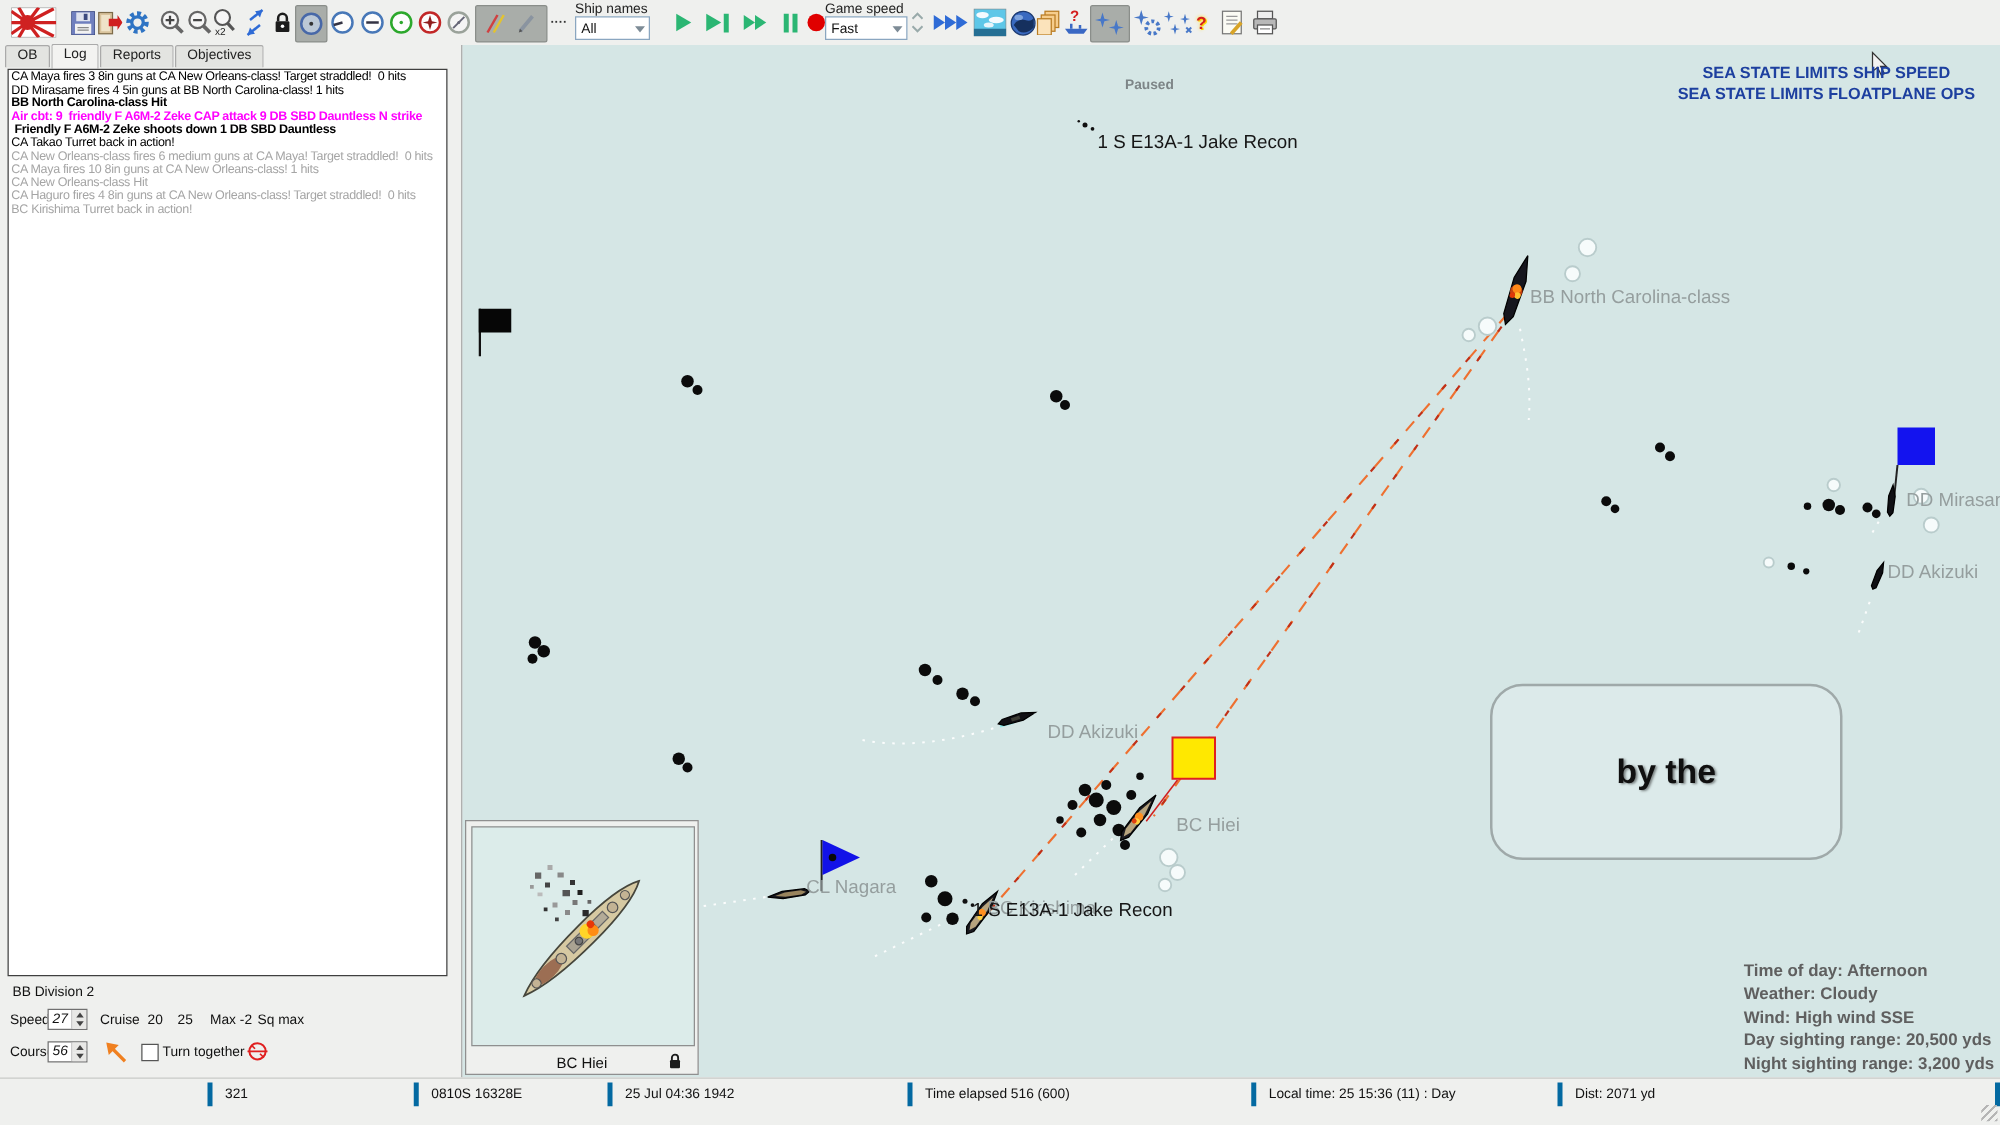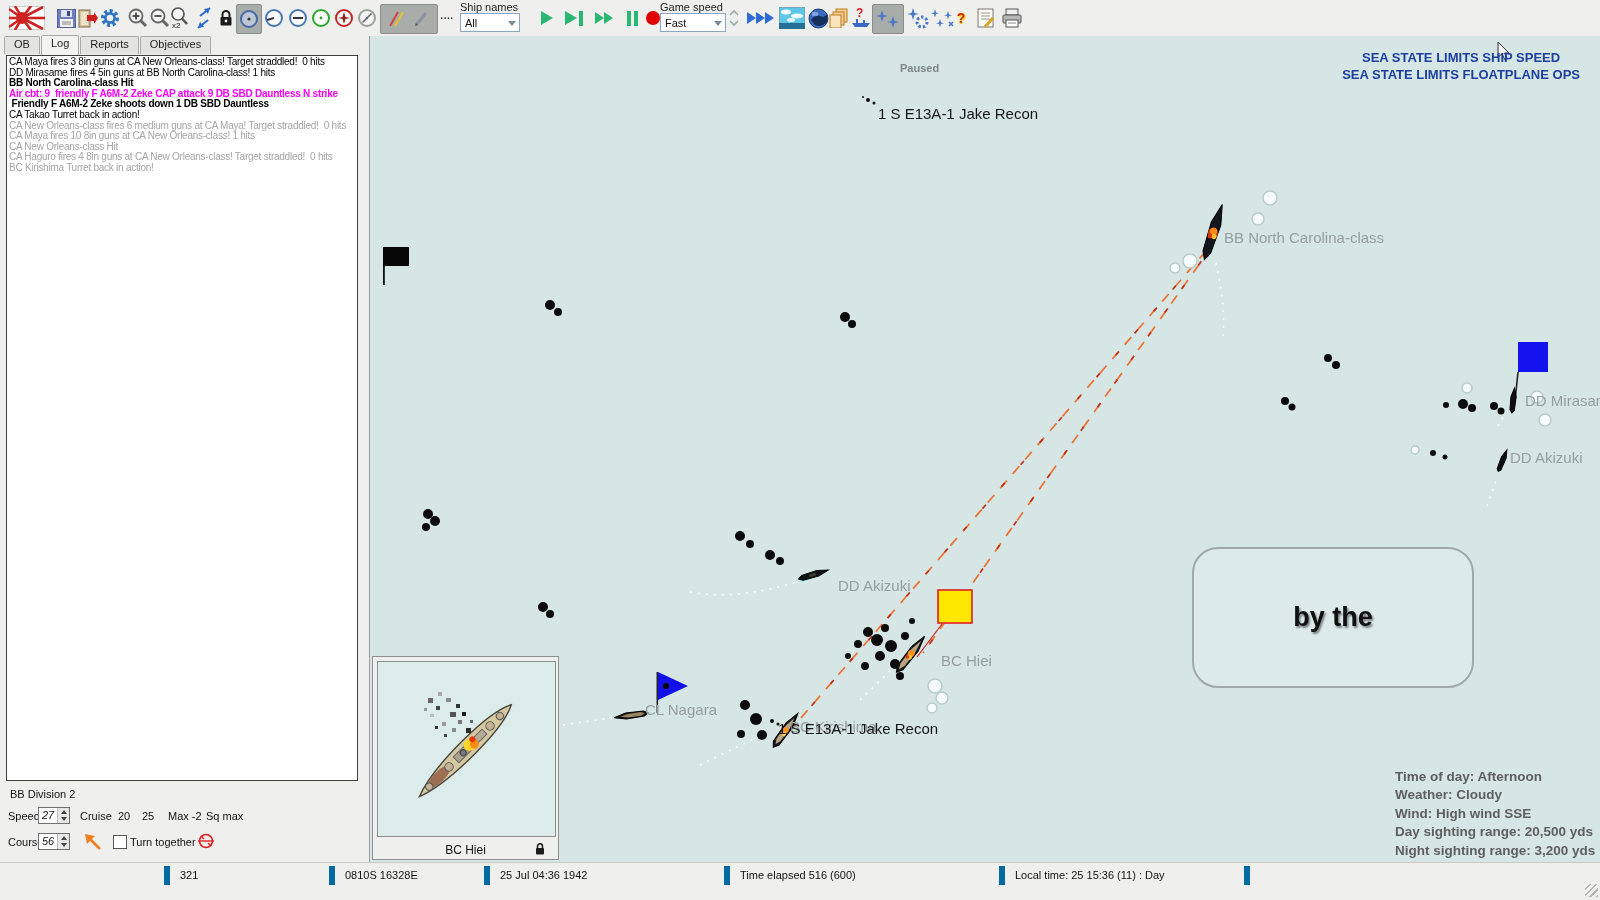--- a/index.html
+++ b/index.html
@@ -49,21 +49,21 @@
            background:rgba(237,244,244,0.30);display:flex;flex-direction:column;align-items:center;justify-content:center;
            font-size:27px;font-weight:bold;color:#101010;line-height:33px;text-shadow:1.5px 1.5px 2px rgba(0,0,0,0.45);}
   #env-info{position:absolute;left:1025px;top:732px;font-size:13.5px;font-weight:bold;color:#5f5f5f;line-height:18.4px;}
   
   #inset{position:absolute;left:2px;top:620px;width:187px;height:204px;background:#eff0ee;border:1px solid #8f8f8f;box-sizing:border-box;}
   #inset-pic{position:absolute;left:4px;top:4px;width:177px;height:174px;background:#dcecea;border:1px solid #8f8f8f;}
   #inset-label{position:absolute;left:0;bottom:2px;width:100%;text-align:center;font-size:12px;color:#111;}
   #inset-lock{position:absolute;right:12px;bottom:3px;}
   
   #status-bar{position:absolute;left:0;top:862px;width:1600px;height:38px;background:#eff0ee;border-top:1px solid #c9cac8;display:flex;}
-  .seg{height:19px;margin-top:3px;border-right:6px solid #0369a1;font-size:11px;padding:3px 0 0 10px;box-sizing:border-box;color:#111;white-space:nowrap;overflow:hidden;}
+  .seg{height:19px;margin-top:3px;border-right:4px solid #0369a1;font-size:11px;padding:3px 0 0 10px;box-sizing:border-box;color:#111;white-space:nowrap;overflow:hidden;}
   #grip{position:absolute;right:2px;top:884px;width:13px;height:13px;
         background:repeating-linear-gradient(135deg,transparent 0 3px,#b5b5b5 3px 4.5px);}
 </style>
 </head>
 <body>
 
 <div id="app">
 
   <div id="toolbar">
     <span class="tbi" style="left:8px;width:38px">
@@ -587,16 +587,17 @@
     </div>
   </div>
 
   <div id="status-bar">
       <div class="seg" style="width: 170px;"></div>
       <div class="seg" style="width: 165px;">321</div>
       <div class="seg" style="width: 155px;">0810S 16328E</div>
       <div class="seg" style="width: 240px;">25 Jul 04:36 1942</div>
       <div class="seg" style="width: 275px;">Time elapsed 516 (600)</div>
       <div class="seg" style="width: 245px;">Local time: 25 15:36 (11) : Day</div>
+      <div class="seg" style="width: 350px;">Dist: 2071 yd</div>
     </div>
   <div id="grip"></div>
 
 </div>
 
 </body></html>

